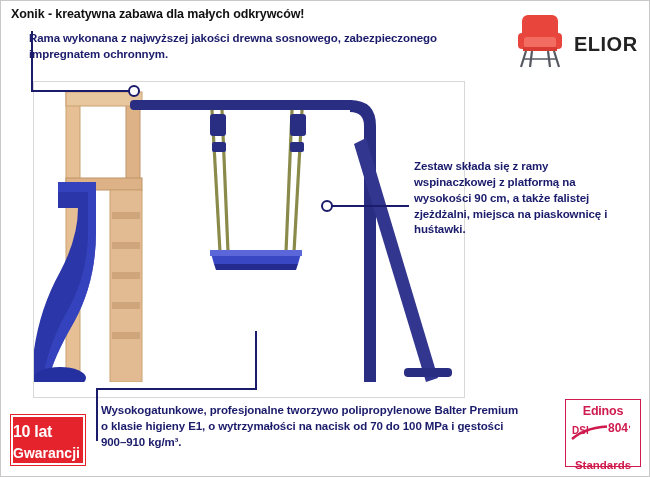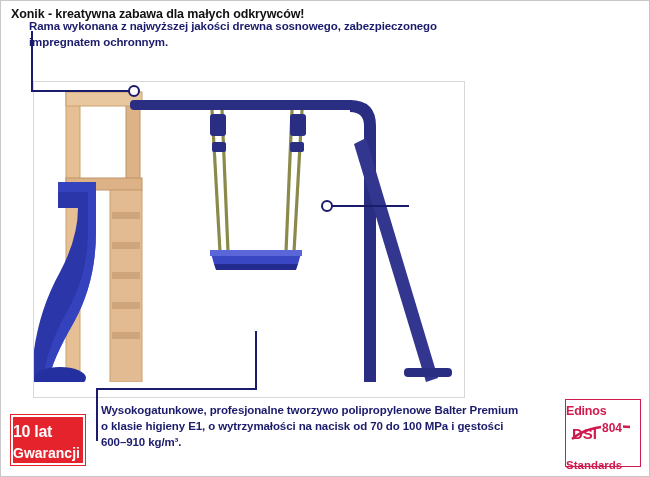--- a/index.html
+++ b/index.html
@@ -74,21 +74,21 @@
   .callout {
     position: absolute;
     font-size: 11.5px;
     font-weight: bold;
     color: #1b1b6b;
     line-height: 1.38;
     letter-spacing: -0.1px;
   }
   .callout.top {
     left: 28px;
-    top: 18px;
+    top: 30px;
     width: 450px;
   }
   .callout.right {
     left: 413px;
     top: 158px;
     width: 215px;
   }
   .callout.bottom {
     left: 100px;
     top: 402px;
@@ -135,46 +135,47 @@
 
   
   .badge-edinos {
     position: absolute;
     right: 8px;
     top: 398px;
     width: 76px;
     height: 68px;
     border: 1px solid #cf1b4e;
     box-sizing: border-box;
+    text-align: center;
     background: #ffffff;
   }
   .badge-edinos .ed-name {
     font-size: 12.5px;
     font-weight: bold;
     color: #cf1b4e;
     margin-top: 4px;
     letter-spacing: -0.2px;
   }
   .badge-edinos .ed-mid {
     margin: 3px auto 0 auto;
     width: 66px;
     height: 22px;
     position: relative;
   }
   .badge-edinos .ed-dsi {
     position: absolute;
     left: 2px;
     top: 4px;
-    font-size: 15px;
+    font-size: 10px;
     font-weight: bold;
     color: #cf1b4e;
   }
   .badge-edinos .ed-num {
     position: absolute;
-    right: 13px;
+    right: 7px;
     top: 0px;
     font-size: 12px;
     font-weight: bold;
     color: #cf1b4e;
     background: #ffffff;
     padding: 0 1px;
   }
   .badge-edinos .ed-std {
     font-size: 11.5px;
     font-weight: bold;
@@ -187,20 +188,35 @@
     top: 0;
   }
 </style>
 </head>
 <body>
 
 <div id="page">
 
   <div class="title">Xonik - kreatywna zabawa dla małych odkrywców!</div>
 
+  <div class="brand">
+    <svg class="brand-chair" viewBox="0 0 56 60">
+      <rect x="8" y="6" width="36" height="24" rx="6" fill="#e8453c"></rect>
+      <rect x="4" y="24" width="10" height="16" rx="4" fill="#e8453c"></rect>
+      <rect x="38" y="24" width="10" height="16" rx="4" fill="#e8453c"></rect>
+      <rect x="10" y="28" width="32" height="11" rx="3" fill="#f26c62"></rect>
+      <rect x="9" y="38" width="34" height="4" fill="#d93a31"></rect>
+      <line x1="12" y1="42" x2="7" y2="58" stroke="#555a60" stroke-width="2.2"></line>
+      <line x1="40" y1="42" x2="45" y2="58" stroke="#555a60" stroke-width="2.2"></line>
+      <line x1="18" y1="42" x2="16" y2="58" stroke="#555a60" stroke-width="2.2"></line>
+      <line x1="34" y1="42" x2="36" y2="58" stroke="#555a60" stroke-width="2.2"></line>
+      <line x1="9" y1="50" x2="43" y2="50" stroke="#555a60" stroke-width="1.6"></line>
+    </svg>
+    <div class="brand-name">ELIOR</div>
+  </div>
 
   <div class="photo">
     <svg viewBox="0 0 430 315" width="430" height="315">
       <rect x="0" y="0" width="430" height="315" fill="#ffffff"></rect>
 
       <rect x="32" y="10" width="14" height="290" fill="#e6c094"></rect>
       <rect x="32" y="10" width="14" height="290" fill="none" stroke="#c9a071" stroke-width="1"></rect>
       <rect x="92" y="10" width="14" height="290" fill="#dcb286"></rect>
       <rect x="92" y="10" width="14" height="290" fill="none" stroke="#c09468" stroke-width="1"></rect>
       <rect x="32" y="10" width="76" height="14" fill="#e9c79e" stroke="#c9a071" stroke-width="1"></rect>
@@ -245,21 +261,22 @@
     <path d="M31 30 L31 90 L133 90" fill="none" stroke="#1b1b6b" stroke-width="2"></path>
     <circle cx="133" cy="90" r="5" fill="#ffffff" stroke="#1b1b6b" stroke-width="2"></circle>
 
     <path d="M408 205 L330 205" fill="none" stroke="#1b1b6b" stroke-width="2"></path>
     <circle cx="326" cy="205" r="5" fill="#ffffff" stroke="#1b1b6b" stroke-width="2"></circle>
 
     <path d="M96 440 L96 388 L255 388 L255 330" fill="none" stroke="#1b1b6b" stroke-width="2"></path>
   </svg>
 
   <div class="callout top">Rama wykonana z najwyższej jakości drewna sosnowego, zabezpieczonego impregnatem ochronnym.</div>
-  <div class="callout bottom">Wysokogatunkowe, profesjonalne tworzywo polipropylenowe Balter Premium o klasie higieny E1, o wytrzymałości na nacisk od 70 do 100 MPa i gęstości 600–910 kg/m³.</div>
+  <div class="callout right">Zestaw składa się z ramy wspinaczkowej z platformą na wysokości 90 cm, a także falistej zjeżdżalni, miejsca na piaskownicę i huśtawki.</div>
+  <div class="callout bottom">Wysokogatunkowe, profesjonalne tworzywo polipropylenowe Balter Premium o klasie higieny E1, o wytrzymałości na nacisk od 70 do 100 MPa i gęstości 900–910 kg/m³.</div>
 
   <div class="badge-guarantee">
     <div class="line1">10 lat</div>
     <div class="line2">Gwarancji</div>
   </div>
 
   <div class="badge-edinos">
     <div class="ed-name">Edinos</div>
     <div class="ed-mid">
       <svg class="ed-swoosh" width="66" height="22" viewBox="0 0 66 22">

